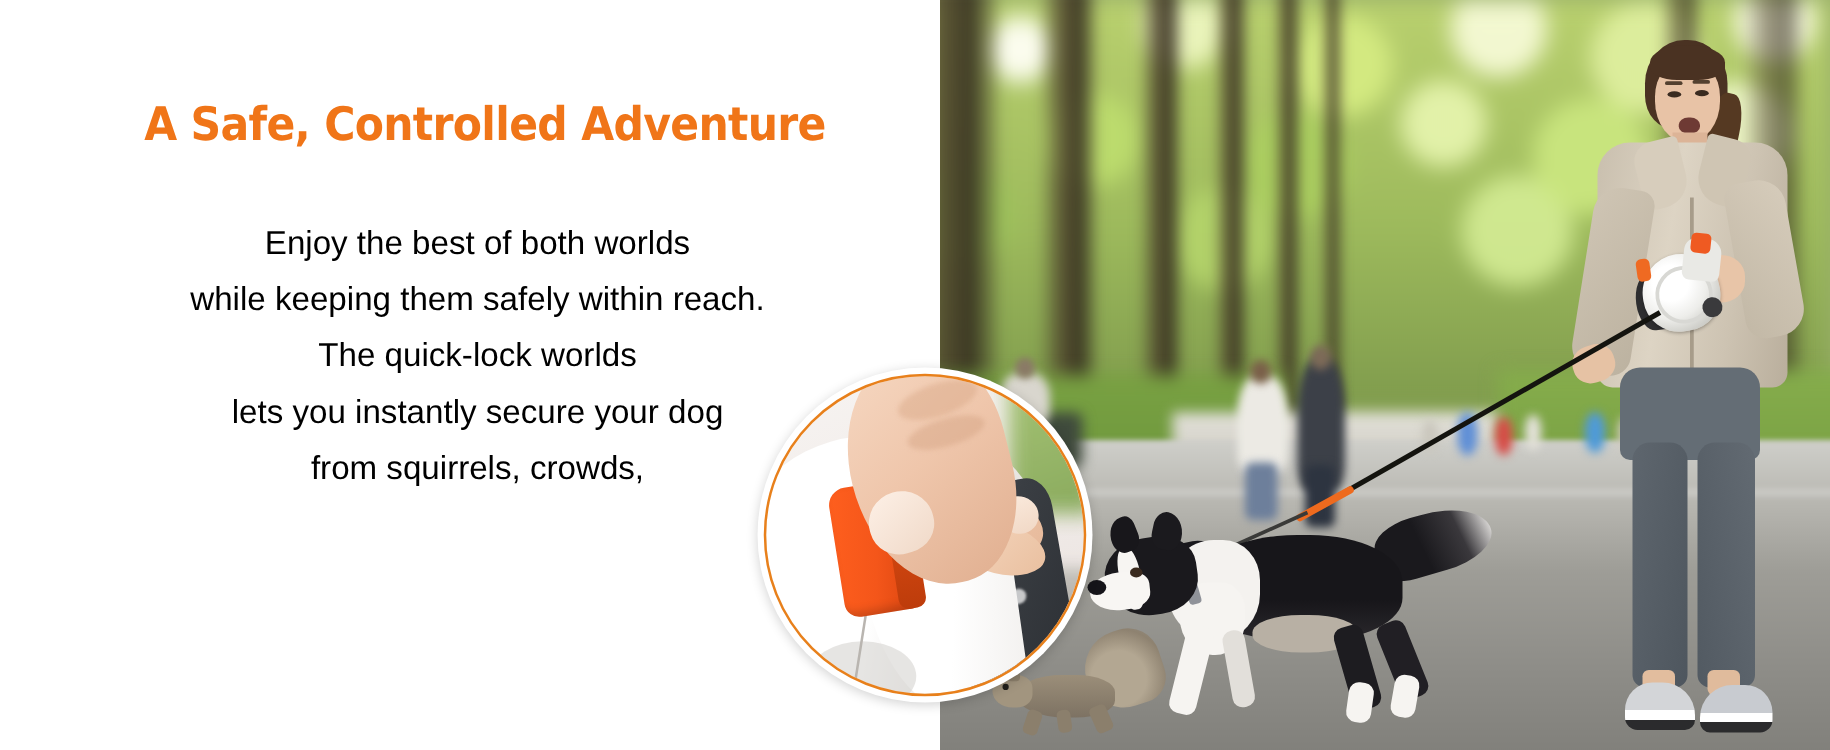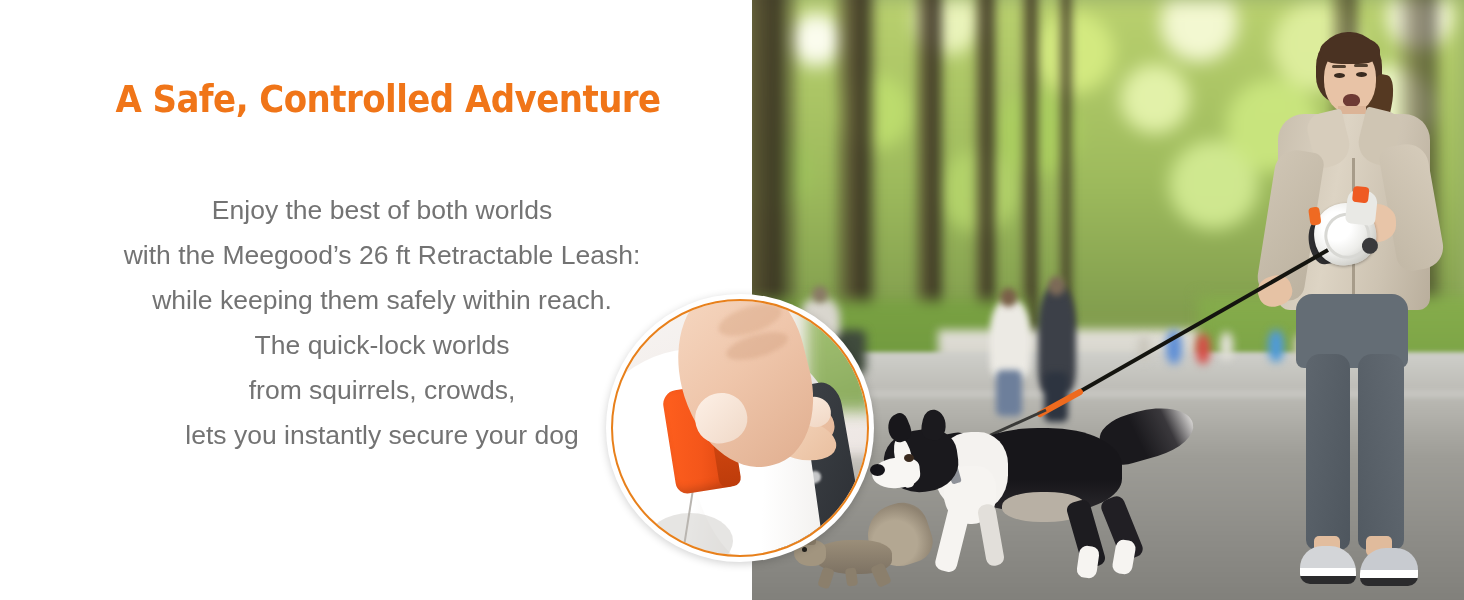--- a/index.html
+++ b/index.html
@@ -27,23 +27,23 @@
     font-family:"DejaVu Sans","Liberation Sans",sans-serif;
     font-weight:bold;
     font-size:37px;
     letter-spacing:-0.6px;
     color:#F07518;
     transform:scaleX(0.92);
     transform-origin:center;
     white-space:nowrap;
   }
   .body-copy{
-    position:absolute;left:0;top:188px;width:716px;
+    position:absolute;left:0;top:172px;width:716px;
     text-align:center;
-    color:#737373;
+    color:#000000;
     font-size:26.5px;
     line-height:45px;
     font-weight:400;
   }
   .body-copy .line{display:block;white-space:nowrap;}
 
   
   .photo{
     position:absolute;left:728px;top:0;
     width:736px;height:600px;
@@ -431,25 +431,24 @@
       <div class="sq-ear"></div>
       <div class="sq-eye"></div>
     </div>
   </div>
 
   <div class="left-panel">
     <div class="headline">A Safe, Controlled Adventure</div>
 
     <div class="body-copy">
       <span class="line">Enjoy the best of both worlds</span>
-      <span class="line">with the Meegood’s 26 ft Retractable Leash:</span>
       <span class="line">while keeping them safely within reach.</span>
       <span class="line">The quick-lock worlds</span>
+      <span class="line">lets you instantly secure your dog</span>
       <span class="line">from squirrels, crowds,</span>
-      <span class="line">lets you instantly secure your dog</span>
     </div>
   </div>
 
   <div class="inset">
     <div class="inset-photo">
       <div class="ip-right-green"></div>
       <div class="ip-right-path"></div>
       <div class="ip-device"></div>
       <div class="ip-dark"></div>
       <div class="ip-dark-gap"></div>

